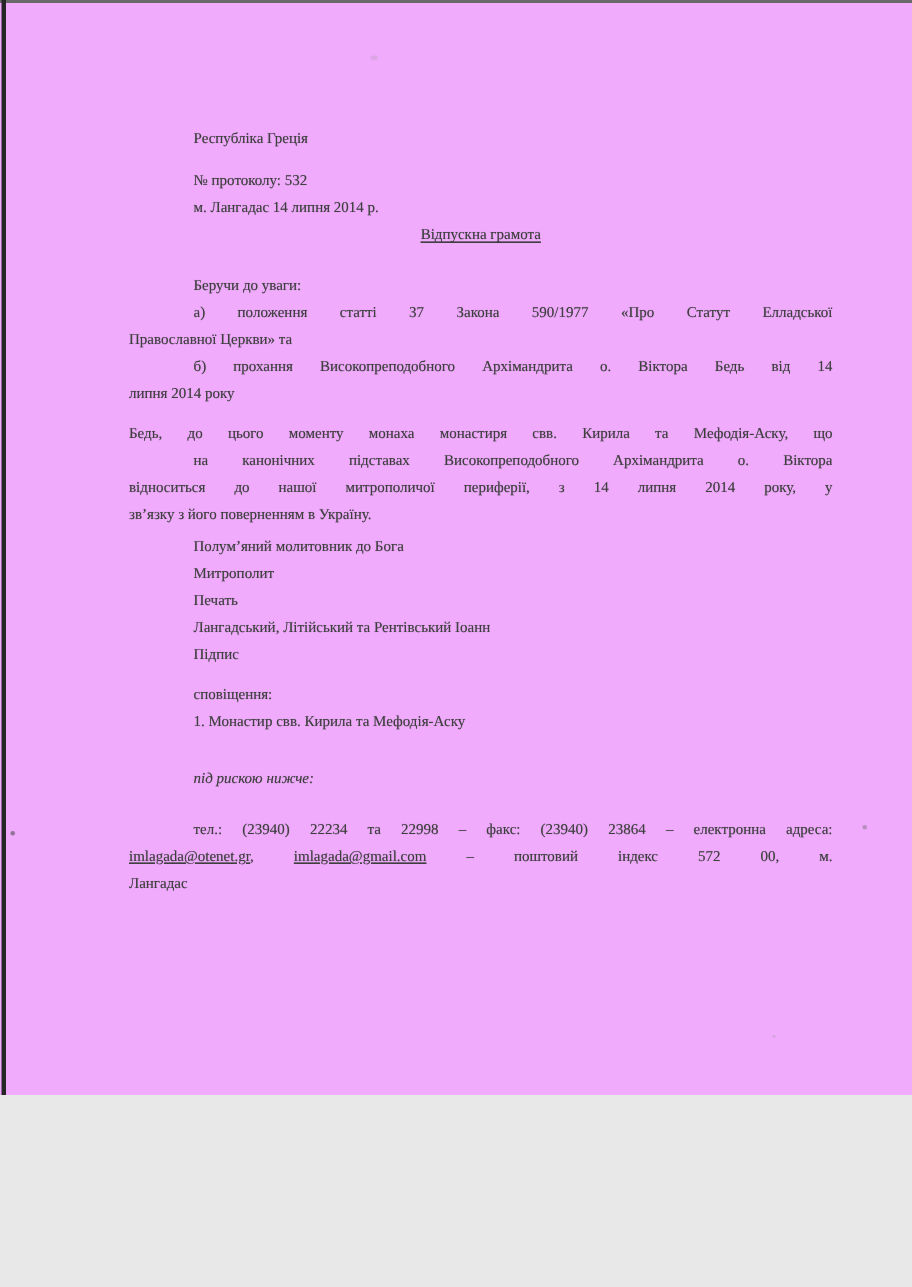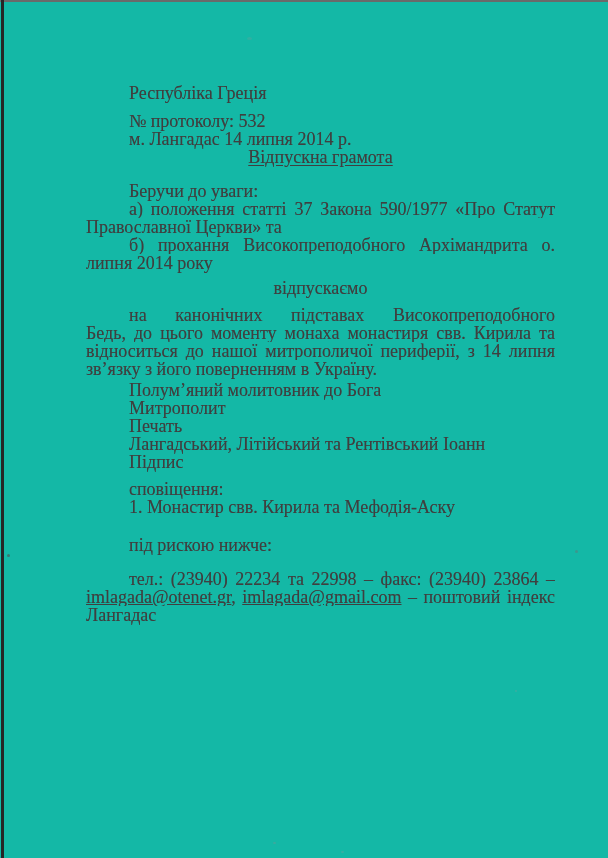--- a/index.html
+++ b/index.html
@@ -1,25 +1,25 @@
 <!DOCTYPE html>
 <html><head>
 <meta charset="utf-8">
 <style>
   html, body { margin: 0; padding: 0; }
   body { background: #e8e8e8; }
 
   .page {
     position: relative;
     width: 608px;
-    height: 858px;
-    background: #14b8a6;
+    height: 730px;
+    background: #f0abfc;
     overflow: hidden;
     font-family: "Liberation Serif", "DejaVu Serif", serif;
-    font-size: 18px;
+    font-size: 10px;
     color: #3f3f3f;
     text-shadow: 0 0 0.5px rgba(70,70,70,0.55);
   }
 
   
   .edge-top {
     position: absolute; top: 0; left: 0;
     width: 608px; height: 2px;
     background: #6a6a6a;
   }
@@ -63,21 +63,21 @@
   }
 
   
   .blk-protocol   { margin-top: 10px; }
   .blk-title      { }
   .blk-consider   { margin-top: 16px; }
   .blk-release    { margin-top: 7px; }
   .blk-body       { margin-top: 9px; }
   .blk-signature  { margin-top: 3px; }
   .blk-notice     { margin-top: 9px; }
-  .blk-footnote   { margin-top: 20px; }
+  .blk-footnote   { margin-top: 20px; font-style: italic; }
   .blk-contact    { margin-top: 16px; }
 
   
   .speck { position: absolute; border-radius: 50%; }
   .s1 { left: 7px;   top: 554px; width: 3px; height: 3px; background: rgba(80,80,80,0.60); }
   .s2 { left: 575px; top: 550px; width: 3px; height: 3px; background: rgba(110,110,110,0.45); }
   .s3 { left: 247px; top: 37px;  width: 5px; height: 3px; background: rgba(150,150,150,0.22); }
   .s4 { left: 273px; top: 842px; width: 3px; height: 2px; background: rgba(140,140,140,0.35); }
   .s5 { left: 515px; top: 690px; width: 2px; height: 2px; background: rgba(150,150,150,0.30); }
   .s6 { left: 341px; top: 851px; width: 3px; height: 2px; background: rgba(150,150,150,0.30); }
@@ -113,25 +113,24 @@
     </div>
 
     <div class="blk-consider">
       <div class="line ind">Беручи до уваги:</div>
       <div class="line ind j">а) положення статті 37 Закона 590/1977 «Про Статут Елладської</div>
       <div class="line">Православної Церкви» та</div>
       <div class="line ind j">б) прохання Високопреподобного Архімандрита о. Віктора Бедь від 14</div>
       <div class="line">липня 2014 року</div>
     </div>
 
-    <div class="blk-release line center">відпускаємо</div>
 
     <div class="blk-body">
+      <div class="line j">Бедь, до цього моменту монаха монастиря свв. Кирила та Мефодія-Аску, що</div>
       <div class="line ind j">на канонічних підставах Високопреподобного Архімандрита о. Віктора</div>
-      <div class="line j">Бедь, до цього моменту монаха монастиря свв. Кирила та Мефодія-Аску, що</div>
       <div class="line j">відноситься до нашої митрополичої периферії, з 14 липня 2014 року, у</div>
       <div class="line">зв’язку з його поверненням в Україну.</div>
     </div>
 
     <div class="blk-signature">
       <div class="line ind">Полум’яний молитовник до Бога</div>
       <div class="line ind">Митрополит</div>
       <div class="line ind">Печать</div>
       <div class="line ind">Лангадський, Літійський та Рентівський Іоанн</div>
       <div class="line ind">Підпис</div>

